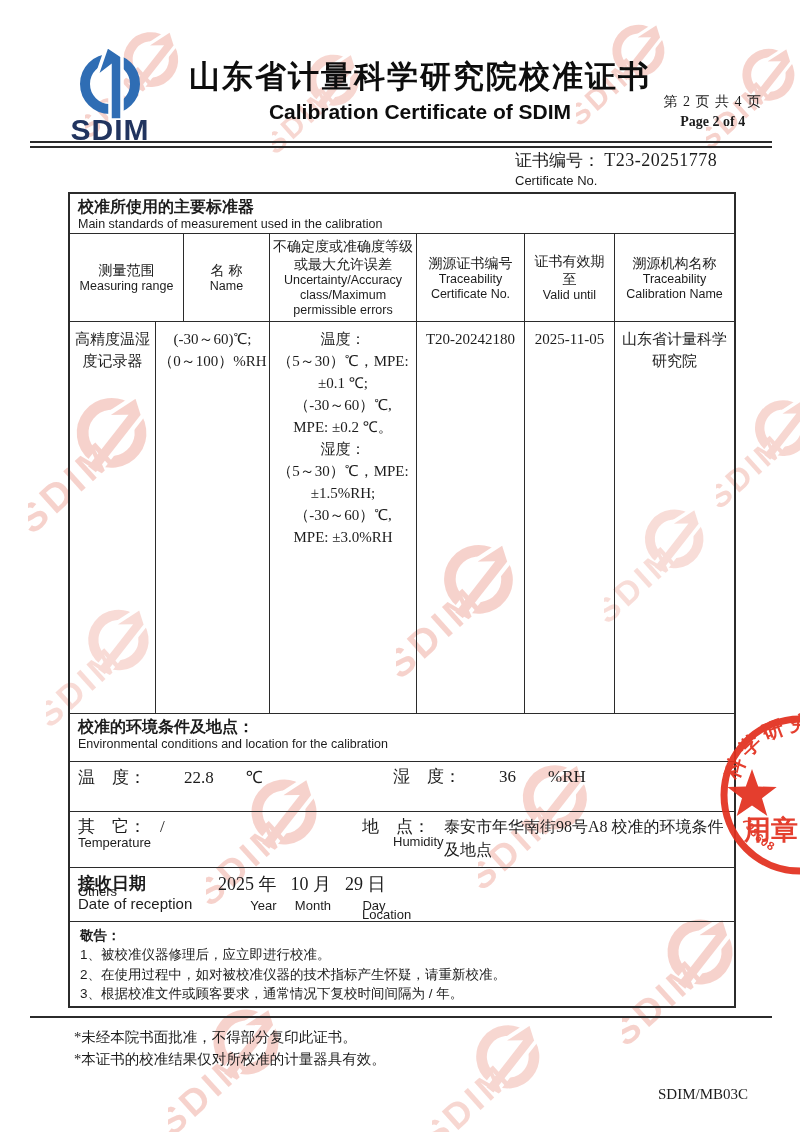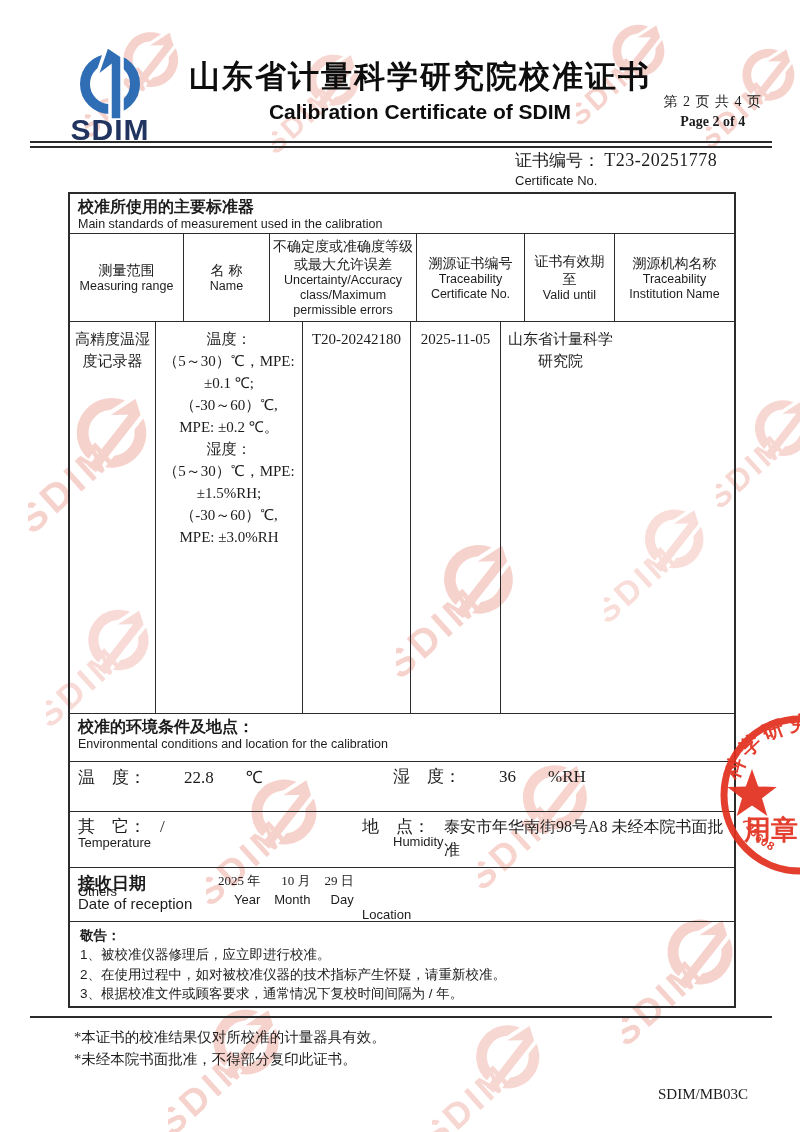--- a/index.html
+++ b/index.html
@@ -55,21 +55,21 @@
   .env-unit{margin-left:32px;}
   .env-en{font-family:"Liberation Sans",sans-serif;font-size:13px;margin-top:1px;}
   .env-left{width:315px;}
   .loc-val{margin-left:14px;width:290px;font-size:16px;line-height:23px;}
   
   .recv-row{height:54px;display:flex;padding:4px 0 8px 8px;box-sizing:border-box;}
   .recv-label{width:140px;}
   .recv-cn{font-family:"Liberation Sans",sans-serif;font-weight:bold;font-size:17px;}
   .recv-en{font-family:"Liberation Sans",sans-serif;font-size:15px;margin-top:0;}
   .date-part{margin-right:14px;text-align:left;}
-  .date-line1{font-size:13px;text-align:right;}
+  .date-line1{font-size:18px;}
   .date-en{font-family:"Liberation Sans",sans-serif;font-size:13px;margin-top:2px;text-align:right;}
   
   .notice{height:84px;padding:4px 10px;box-sizing:border-box;}
   .notice-title{font-family:"Liberation Sans",sans-serif;font-weight:bold;font-size:13.5px;line-height:19px;}
   .notice-item{font-size:13.5px;line-height:19.5px;font-family:"Liberation Sans",sans-serif;}
   
   .bottom-rule{position:absolute;left:30px;right:28px;top:1016px;border-top:2px solid #2b2b2b;z-index:1;}
   .footnotes{position:absolute;left:74px;top:1026px;font-size:14.5px;line-height:22px;z-index:1;}
   .doc-code{position:absolute;right:52px;top:1086px;font-size:15px;z-index:1;}
   
@@ -183,26 +183,28 @@
     <div class="cell w4 head-cell">
       <div class="hc-cn">溯源证书编号</div>
       <div class="hc-en">Traceability Certificate No.</div>
     </div>
     <div class="cell w5 head-cell">
       <div class="hc-cn">证书有效期至</div>
       <div class="hc-en">Valid until</div>
     </div>
     <div class="cell w6 head-cell">
       <div class="hc-cn">溯源机构名称</div>
-      <div class="hc-en">Traceability Institution Name</div>
+      <div class="hc-en">Traceability Calibration Name</div>
     </div>
   </div>
 
   <div class="t-row cols body-row">
     <div class="cell w1 body-cell cell-name">高精度温湿度记录器</div>
+    <div class="cell w2 body-cell">(-30～60)℃;
+（0～100）%RH</div>
     <div class="cell w3 body-cell">温度：
 （5～30）℃，MPE:
 ±0.1 ℃;
 （-30～60）℃,
 MPE: ±0.2 ℃。
 湿度：
 （5～30）℃，MPE:
 ±1.5%RH;
 （-30～60）℃,
 MPE: ±3.0%RH</div>
@@ -239,21 +241,21 @@
     <div class="env-item env-left">
       <div class="env-line1">
         <span class="env-label">其    它：</span>
         <span style="margin-left:14px">/</span>
       </div>
       <div class="env-en">Others</div>
     </div>
     <div class="env-item">
       <div class="env-line1" style="align-items:flex-start">
         <span class="env-label">地    点：</span>
-        <span class="loc-val">泰安市年华南街98号A8 未经本院书面批准</span>
+        <span class="loc-val">泰安市年华南街98号A8 校准的环境条件及地点</span>
       </div>
       <div class="env-en">Location</div>
     </div>
   </div>
 
   <div class="t-row recv-row">
     <div class="recv-label">
       <div class="recv-cn">接收日期</div>
       <div class="recv-en">Date of reception</div>
     </div>
@@ -274,22 +276,22 @@
   <div class="t-row notice">
     <div class="notice-title">敬告：</div>
     <div class="notice-item">1、被校准仪器修理后，应立即进行校准。</div>
     <div class="notice-item">2、在使用过程中，如对被校准仪器的技术指标产生怀疑，请重新校准。</div>
     <div class="notice-item">3、根据校准文件或顾客要求，通常情况下复校时间间隔为  /  年。</div>
   </div>
 </div>
 
 <div class="bottom-rule"></div>
 <div class="footnotes">
+  <div>*未经本院书面批准，不得部分复印此证书。</div>
   <div>*本证书的校准结果仅对所校准的计量器具有效。</div>
-  <div>*未经本院书面批准，不得部分复印此证书。</div>
 </div>
 <div class="doc-code">SDIM/MB03C</div>
 
 <svg class="stamp" viewBox="-84 -84 168 168">
   <circle cx="0" cy="0" r="76" fill="none" stroke="#e2301f" stroke-width="7"></circle>
   <polygon points="-48,-26 -41.8,-8.5 -23.3,-8 -38,3.2 -32.7,21 -48,10.5 -63.3,21 -58,3.2 -72.7,-8 -54.2,-8.5" fill="#e2301f"></polygon>
   <path id="stamp-arc" d="M -62 -14 A 64 64 0 0 1 50 -40" fill="none"></path>
   <text font-size="21" font-weight="bold" fill="#e2301f" letter-spacing="4" font-family="Liberation Sans, sans-serif">
     <textPath href="#stamp-arc">科学研究院</textPath>
   </text>

